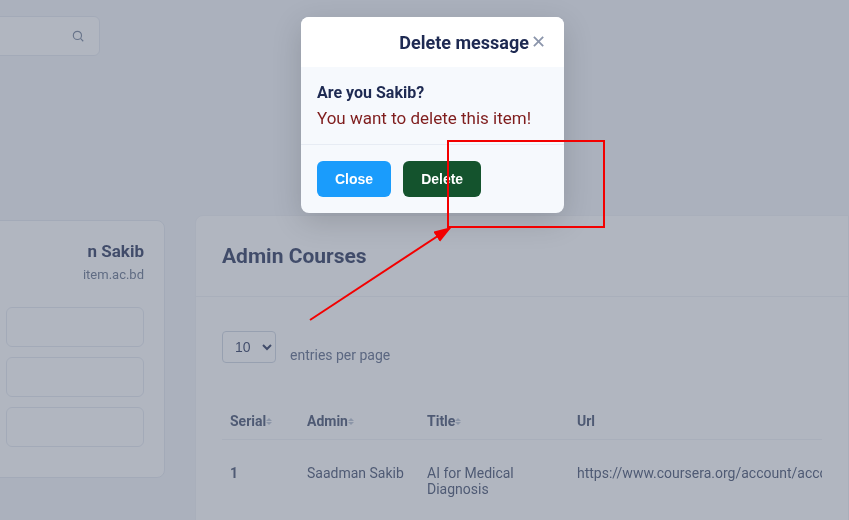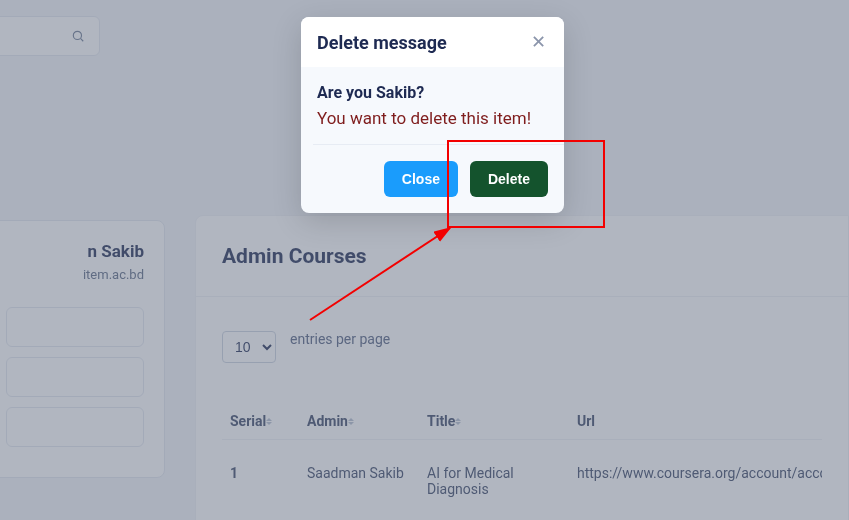--- a/index.html
+++ b/index.html
@@ -91,21 +91,21 @@
   }
   .divider {
     height: 1px;
     background: #eef0f5;
     margin-bottom: 34px;
     margin-left: -26px;
     margin-right: -26px;
   }
   .entries-row {
     display: flex;
-    align-items: flex-start;
+    align-items: flex-end;
     gap: 14px;
     margin-bottom: 40px;
     margin-top: 16px;
   }
   .entries-select {
     border: 1px solid #cbd2df;
     border-radius: 4px;
     padding: 6px 8px;
     font-size: 14px;
     color: #1e2a52;
@@ -154,21 +154,21 @@
     width: 263px;
     background: #f6f9fd;
     border-radius: 8px;
     z-index: 20;
     box-shadow: 0 8px 30px rgba(0,0,0,0.15);
     overflow: hidden;
   }
   .modal-head {
     display: flex;
     align-items: center;
-    justify-content: space-between;
+    justify-content: flex-end;
     padding: 14px 16px;
     background: #fff;
   }
   .modal-title {
     font-weight: 700;
     font-size: 18px;
     color: #1e2a52;
   }
   .close-x {
     color: #8b95ab;
@@ -186,24 +186,22 @@
     color: #1e2a52;
     margin-bottom: 6px;
   }
   .confirm-sub {
     font-size: 17px;
     color: #7f1d1d;
   }
   .modal-foot {
     padding: 16px;
     display: flex;
-    justify-content: flex-end;
     gap: 12px;
     border-top: 1px solid #e7ecf4;
-    margin-left: 12px;
   }
   .btn {
     border: none;
     border-radius: 6px;
     padding: 10px 18px;
     font-size: 14px;
     font-weight: 600;
     color: #fff;
     cursor: pointer;
   }

